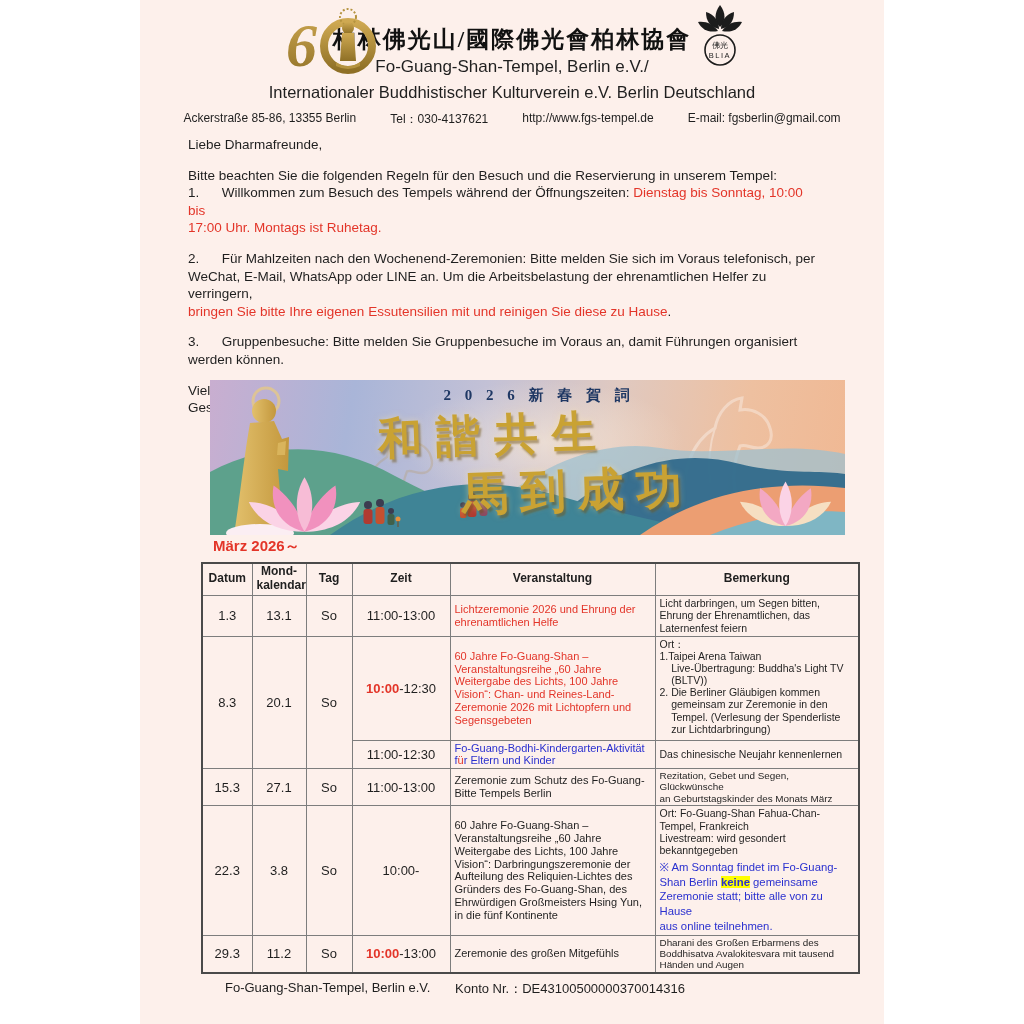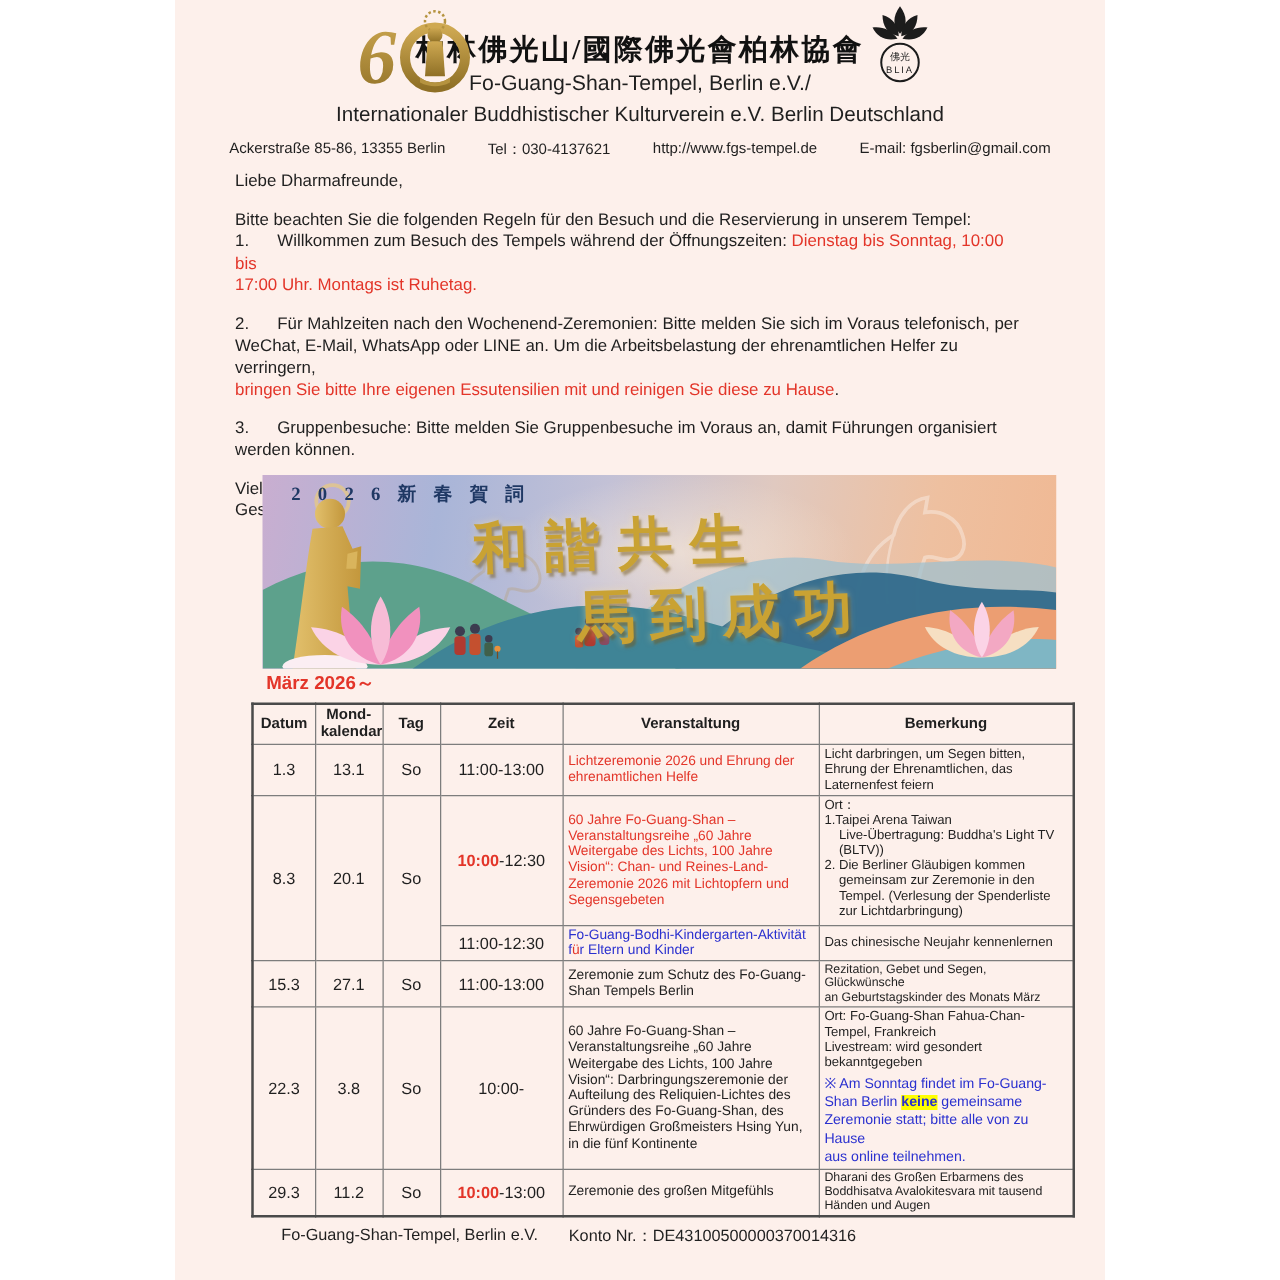--- a/index.html
+++ b/index.html
@@ -23,21 +23,21 @@
   .red{color:#e33529;}
   .blue{color:#2a30cf;}
   .sig{text-align:right;margin-top:1px;}
 
   
   .banner{position:absolute;left:70px;top:380px;width:635px;height:155px;overflow:hidden;
           background:linear-gradient(100deg,#c9aed0 0%,#a9b5d8 22%,#c3c1d6 42%,#e0c9c0 62%,#eec0a0 82%,#f0b893 100%);}
   .banner .glow{position:absolute;left:30%;top:0;width:45%;height:80%;
           background:radial-gradient(ellipse at center,rgba(255,240,220,.55),rgba(255,240,220,0) 70%);}
   .banner svg{position:absolute;}
-  .b-top{position:absolute;left:0;right:0;top:6px;text-align:left;color:#1f3864;font-weight:700;
+  .b-top{position:absolute;left:0;right:0;top:6px;text-align:center;color:#1f3864;font-weight:700;
          font-size:15px;letter-spacing:5px;font-family:"Liberation Serif","DejaVu Serif",serif;padding-left:23px;}
   .callig{position:absolute;font-family:"DejaVu Serif","Liberation Serif",serif;font-weight:700;color:#c9a233;
           text-shadow:2px 3px 2px rgba(100,70,10,.45),0 0 6px rgba(255,230,160,.5);transform:rotate(-2deg);}
   .cal1{left:168px;top:26px;font-size:44px;letter-spacing:14px;}
   .cal2{left:252px;top:80px;font-size:46px;letter-spacing:12px;}
 
   
   .maerz{position:absolute;left:73px;top:537px;color:#e33529;font-weight:700;font-size:15px;}
   table.sched{position:absolute;left:50px;top:562px;width:657px;border-collapse:collapse;table-layout:fixed;margin-left:11px;}
   table.sched td,table.sched th{border:1px solid #7d7d7d;padding:1px 4px;overflow:hidden;}
@@ -264,21 +264,21 @@
           </td>
     </tr>
 
     <tr style="height:30px">
       <td class="c">15.3</td>
       <td class="c">27.1</td>
       <td class="c">So</td>
       <td class="c">11:00-13:00</td>
       <td class="t mid">
             <span class="w">Zeremonie zum Schutz des Fo-Guang-
-Shan Tempels Berlin</span>
+Bitte Tempels Berlin</span>
           </td>
       <td class="t bem-xs mid">
             <span class="w">Rezitation, Gebet und Segen, Glückwünsche
 an Geburtstagskinder des Monats März</span>
           </td>
     </tr>
 
     <tr style="height:110px">
       <td class="c">22.3</td>
       <td class="c">3.8</td>

